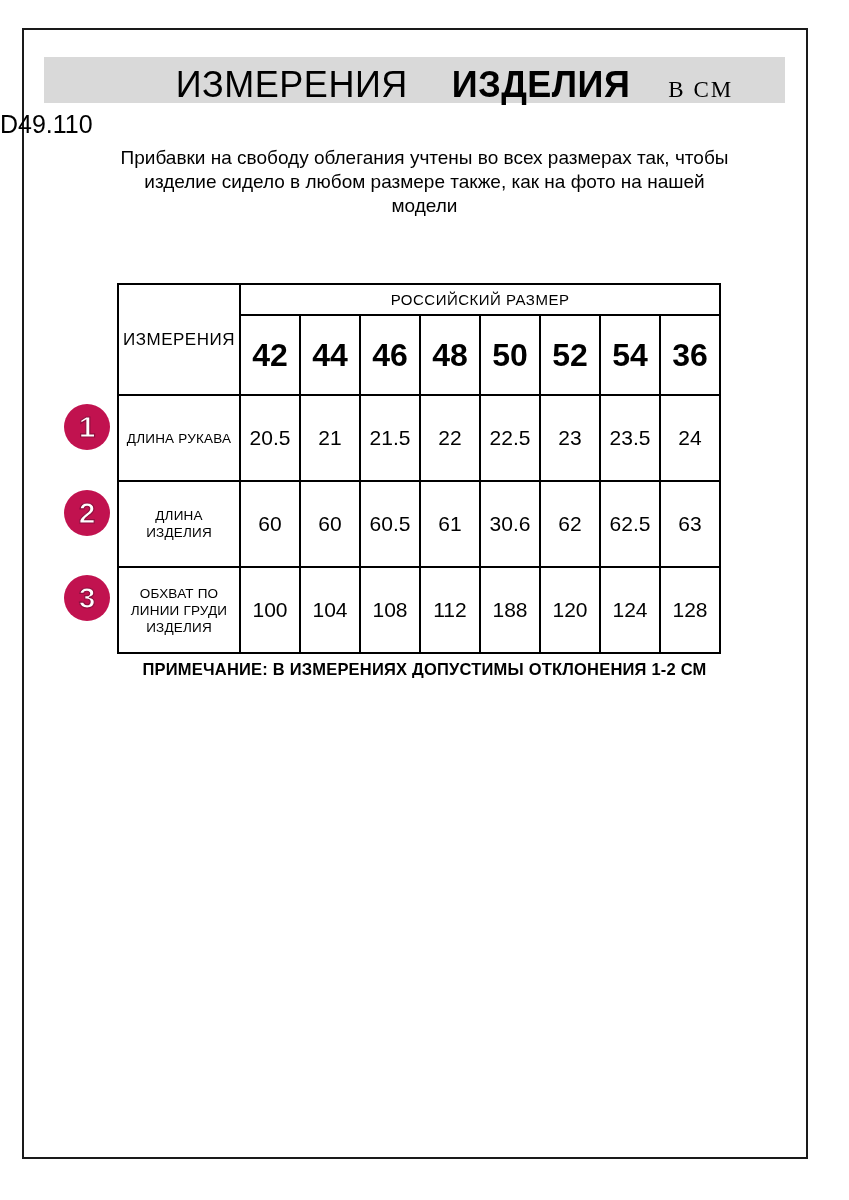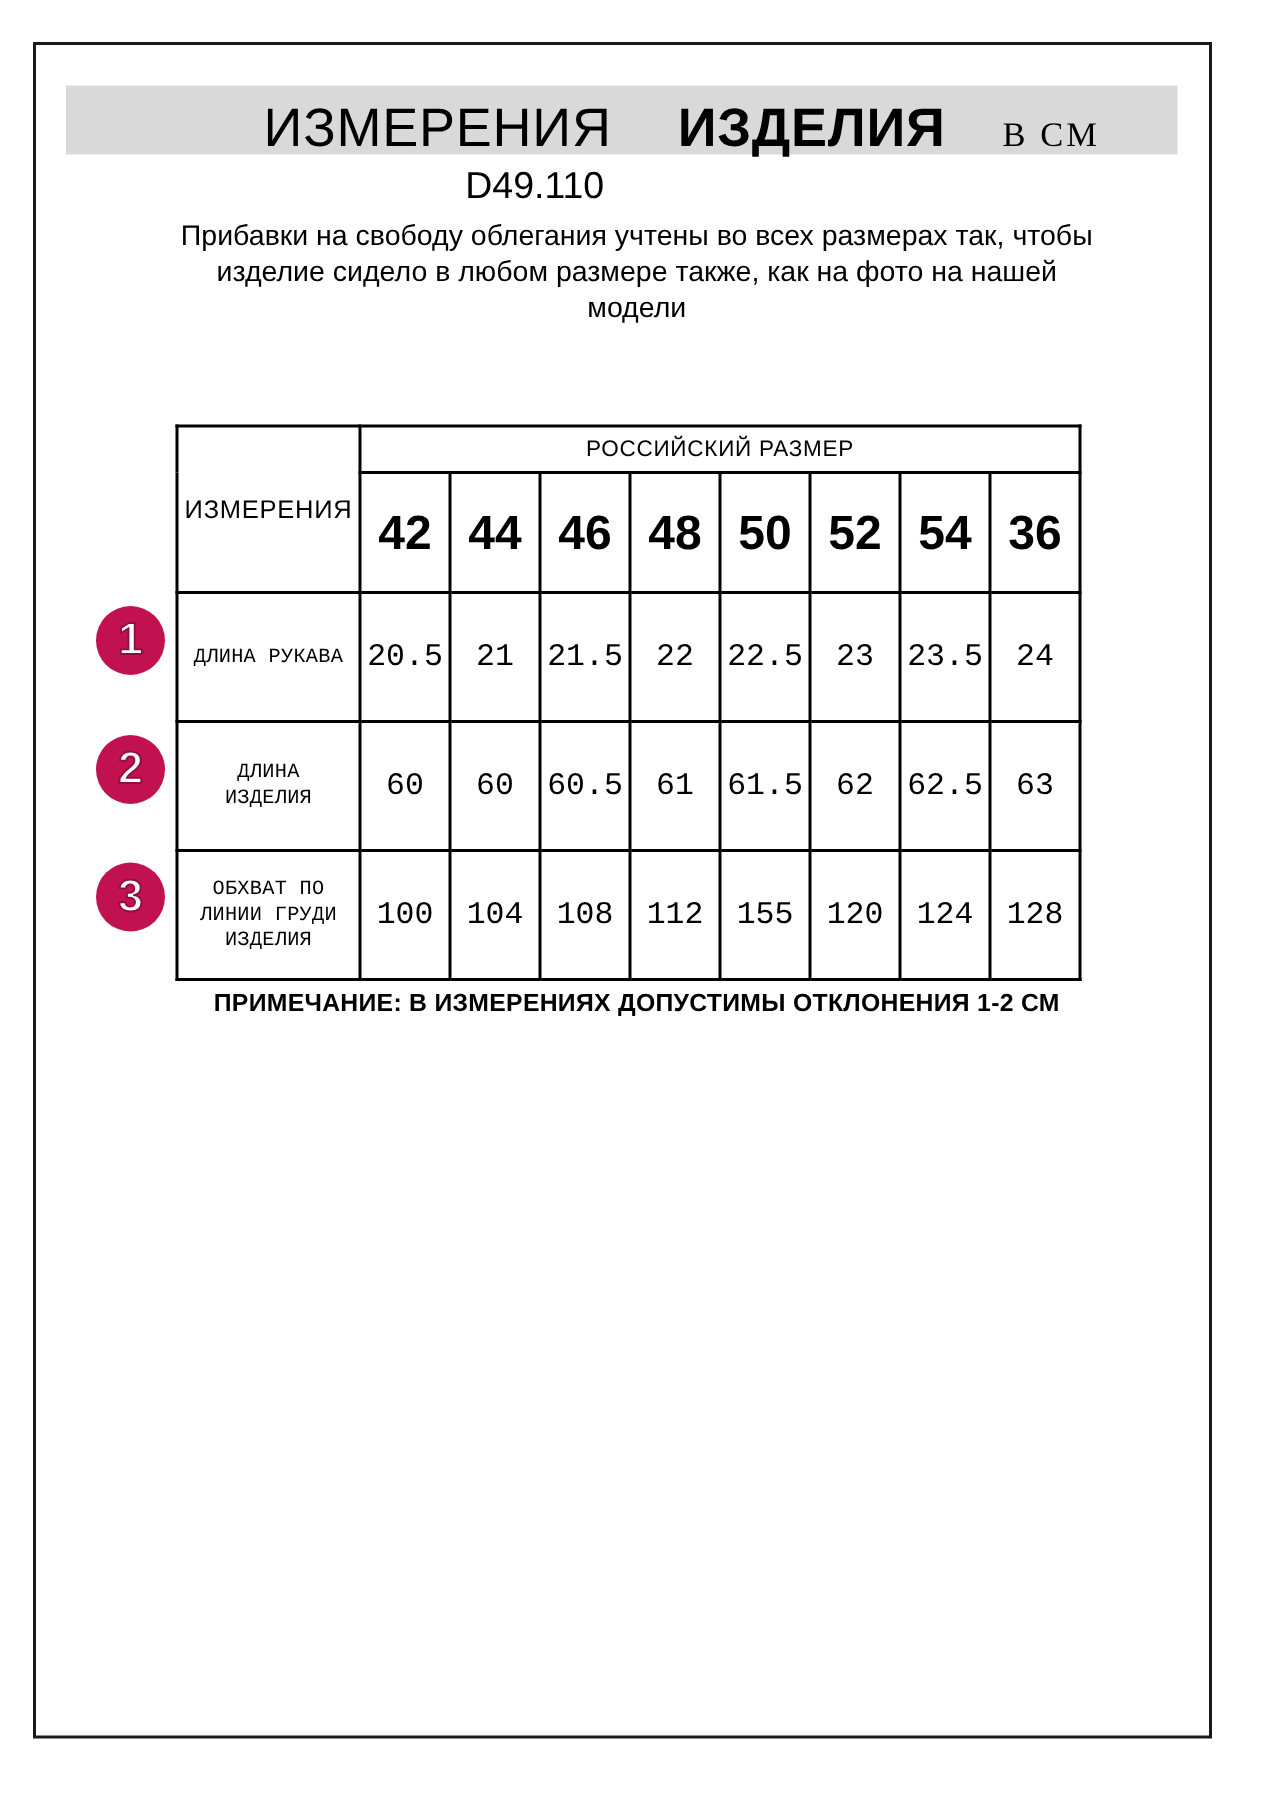--- a/index.html
+++ b/index.html
@@ -40,21 +40,21 @@
     position: relative;
     left: 40px;
   }
   .t1 { font-size: 36px; letter-spacing: 0.5px; }
   .t2 { font-size: 36px; font-weight: bold; margin-left: 44px; letter-spacing: 0.5px; }
   .t3 { font-size: 23px; margin-left: 38px; letter-spacing: 2px; font-family: Liberation Serif, serif; }
   .code {
     position: absolute;
     left: 0; top: 110px;
     width: 713px;
-    text-align: center;
+    text-align: left;
     font-size: 25px;
   }
   .subtitle {
     position: absolute;
     left: 0; top: 146px;
     width: 849px;
     text-align: center;
     font-size: 19px;
     line-height: 24px;
     white-space: pre-line;
@@ -69,21 +69,21 @@
   table.size-table td {
     border: 2px solid var(--table-border, #000);
     text-align: center;
     vertical-align: middle;
     padding: 0;
     background: #fff;
   }
   td.corner { font-size: 17px; letter-spacing: 0.5px; }
   td.group  { font-size: 15px; height: 31px; letter-spacing: 0.5px; }
   tr.sizes-row td { height: 80px; font-size: 32px; font-weight: bold; }
-  tr.data-row td { height: 86px; font-size: 21px; font-family: Liberation Mono, monospace; }
+  tr.data-row td { height: 86px; font-size: 21px; }
   tr.data-row td.label {
     font-size: 13.5px;
     line-height: 17px;
     white-space: pre-line;
     letter-spacing: 0.2px;
   }
   .badge {
     position: absolute;
     left: 64px;
     width: 46px; height: 46px;
@@ -170,34 +170,34 @@
       <td>23.5</td>
       <td>24</td>
     </tr>
     <tr class="data-row">
       <td class="label">ДЛИНА
 ИЗДЕЛИЯ</td>
       <td>60</td>
       <td>60</td>
       <td>60.5</td>
       <td>61</td>
-      <td>61.5</td>
+      <td>30.6</td>
       <td>62</td>
       <td>62.5</td>
       <td>63</td>
     </tr>
     <tr class="data-row">
       <td class="label">ОБХВАТ ПО
 ЛИНИИ ГРУДИ
 ИЗДЕЛИЯ</td>
       <td>100</td>
       <td>104</td>
       <td>108</td>
       <td>112</td>
-      <td>155</td>
+      <td>188</td>
       <td>120</td>
       <td>124</td>
       <td>128</td>
     </tr>
   </tbody>
 </table>
 
 <div class="badge b1">
   <span>1</span>
 </div>

